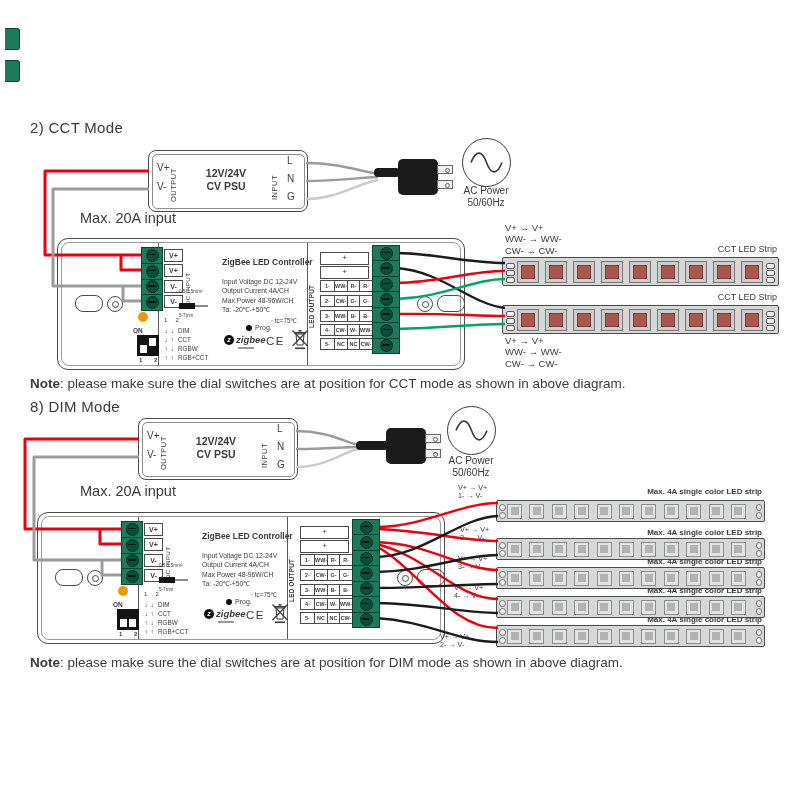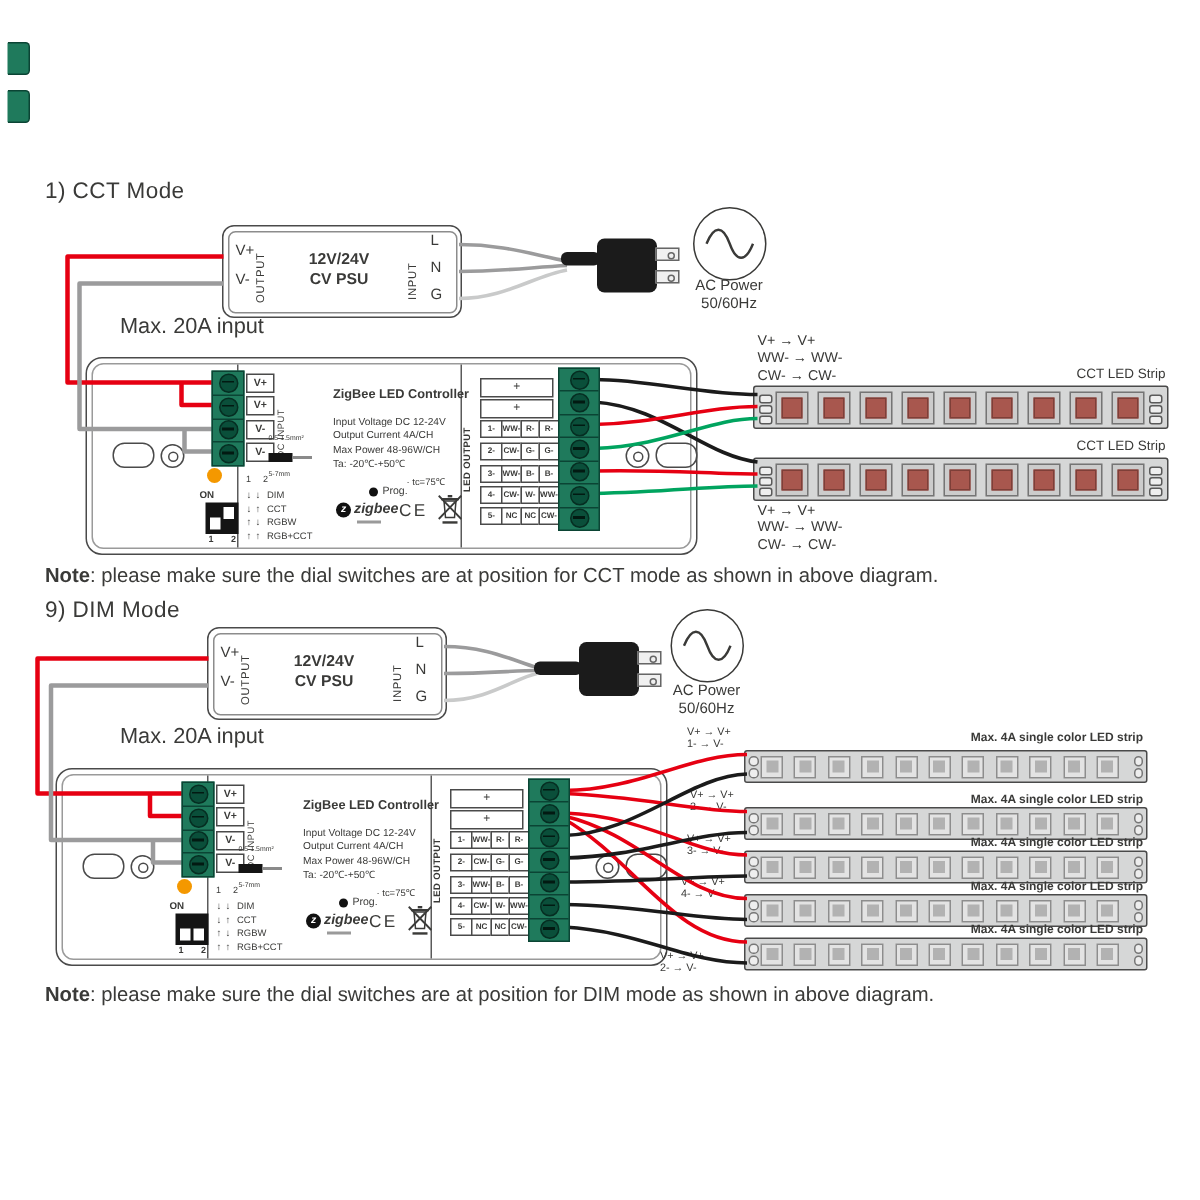--- a/index.html
+++ b/index.html
@@ -150,21 +150,21 @@
     <path d="M376,557 C424,556 460,517 498,516" fill="none" stroke-width="2.4" stroke="#1b1b1b"></path>
     <path d="M376,572 C428,571 462,555 498,555" fill="none" stroke-width="2.4" stroke="#1b1b1b"></path>
     <path d="M376,588 C432,588 462,584 498,584" fill="none" stroke-width="2.4" stroke="#1b1b1b"></path>
     <path d="M376,603 C432,604 462,613 498,613" fill="none" stroke-width="2.4" stroke="#1b1b1b"></path>
     <path d="M376,618 C428,621 458,642 498,642" fill="none" stroke-width="2.4" stroke="#1b1b1b"></path>
   </svg>
 
   <div class="gtab" style="top:28px"></div>
   <div class="gtab" style="top:60px"></div>
 
-  <div class="heading" style="left:30px;top:119px">1) CCT Mode</div>
+  <div class="heading" style="left:30px;top:119px">2) CCT Mode</div>
 
   <div class="psu" style="left:148px;top:150px">
   <div class="psu-body"></div>
   <div class="psu-body2"></div>
   <div class="psu-vp">V+</div>
   <div class="psu-vm">V-</div>
   <div class="psu-out vert">OUTPUT</div>
   <div class="psu-model">
     <div>12V/24V</div>
     <div>CV PSU</div>
@@ -396,21 +396,21 @@
       <span class="cpad cpr cp2"></span>
   </div>
   <div class="wlbl-cct" style="left:505px;top:335px">
     <div>V+ → V+</div>
     <div>WW- → WW-</div>
     <div>CW- → CW-</div>
   </div>
 
   <div class="note" style="left:30px;top:376px"><b>Note</b><span>: please make sure the dial switches are at position for CCT mode as shown in above diagram.</span></div>
 
-  <div class="heading" style="left:30px;top:398px">9) DIM Mode</div>
+  <div class="heading" style="left:30px;top:398px">8) DIM Mode</div>
 
   <div class="psu" style="left:138px;top:418px">
   <div class="psu-body"></div>
   <div class="psu-body2"></div>
   <div class="psu-vp">V+</div>
   <div class="psu-vm">V-</div>
   <div class="psu-out vert">OUTPUT</div>
   <div class="psu-model">
     <div>12V/24V</div>
     <div>CV PSU</div>

